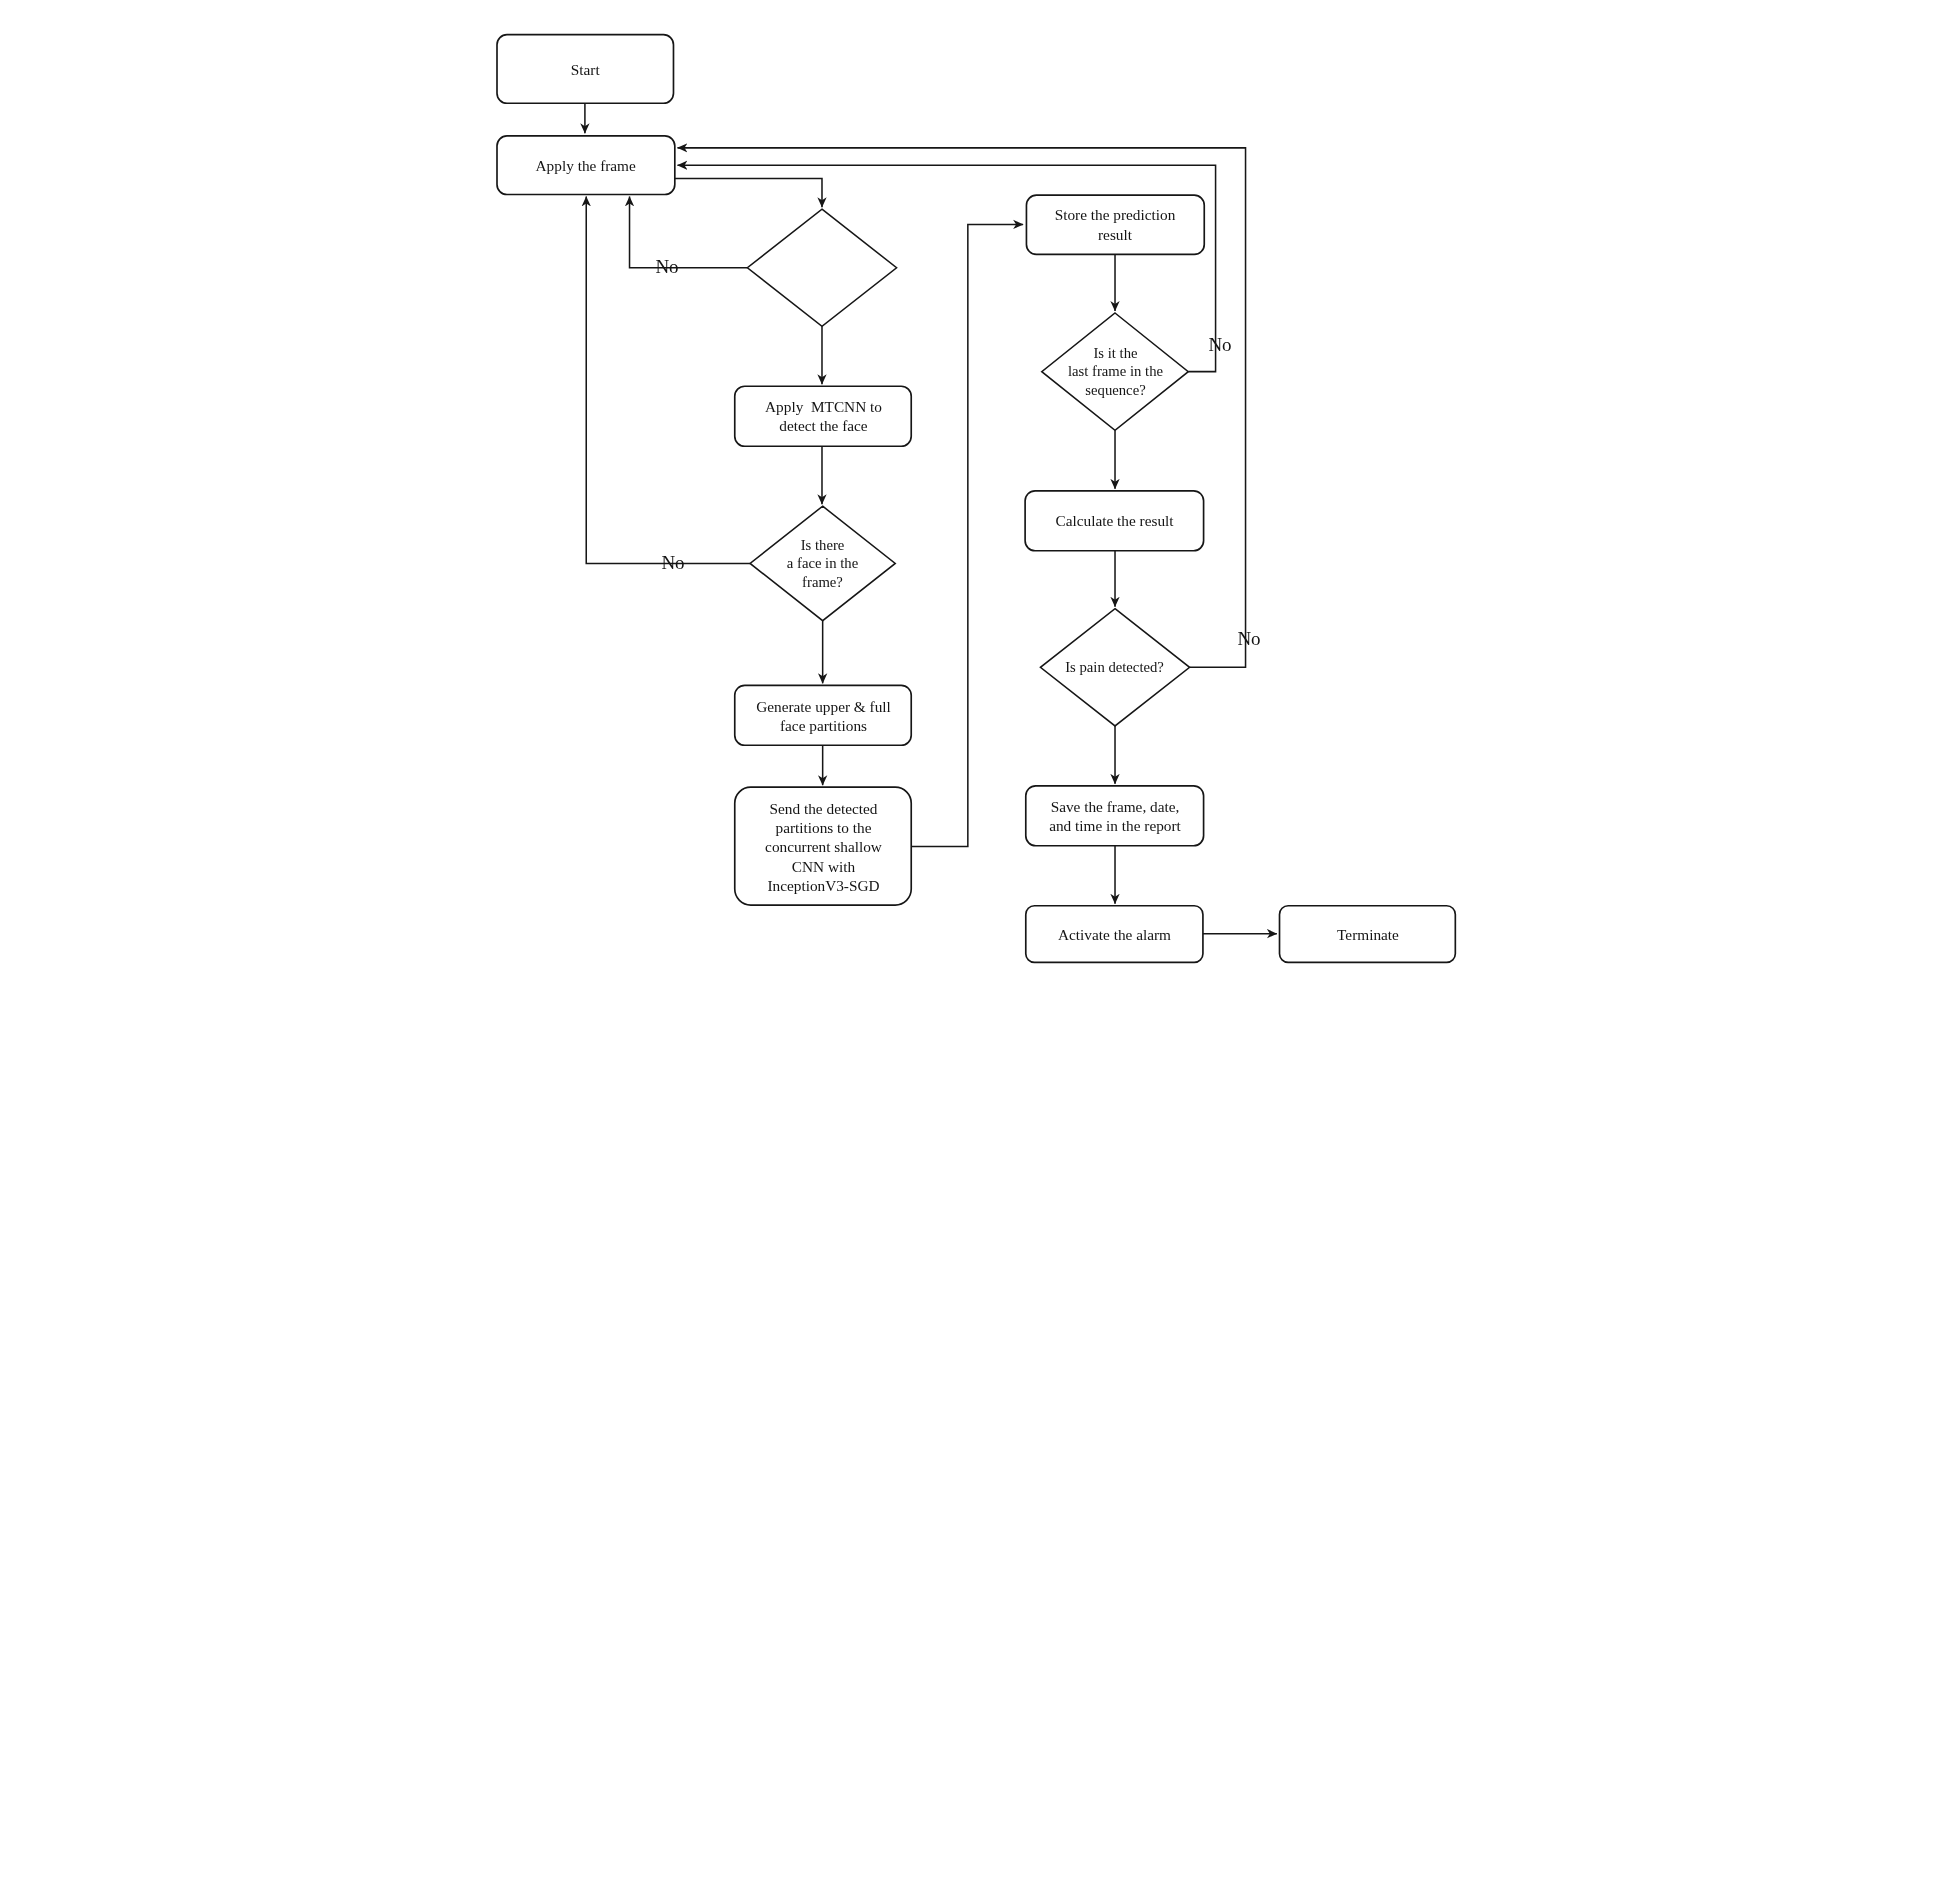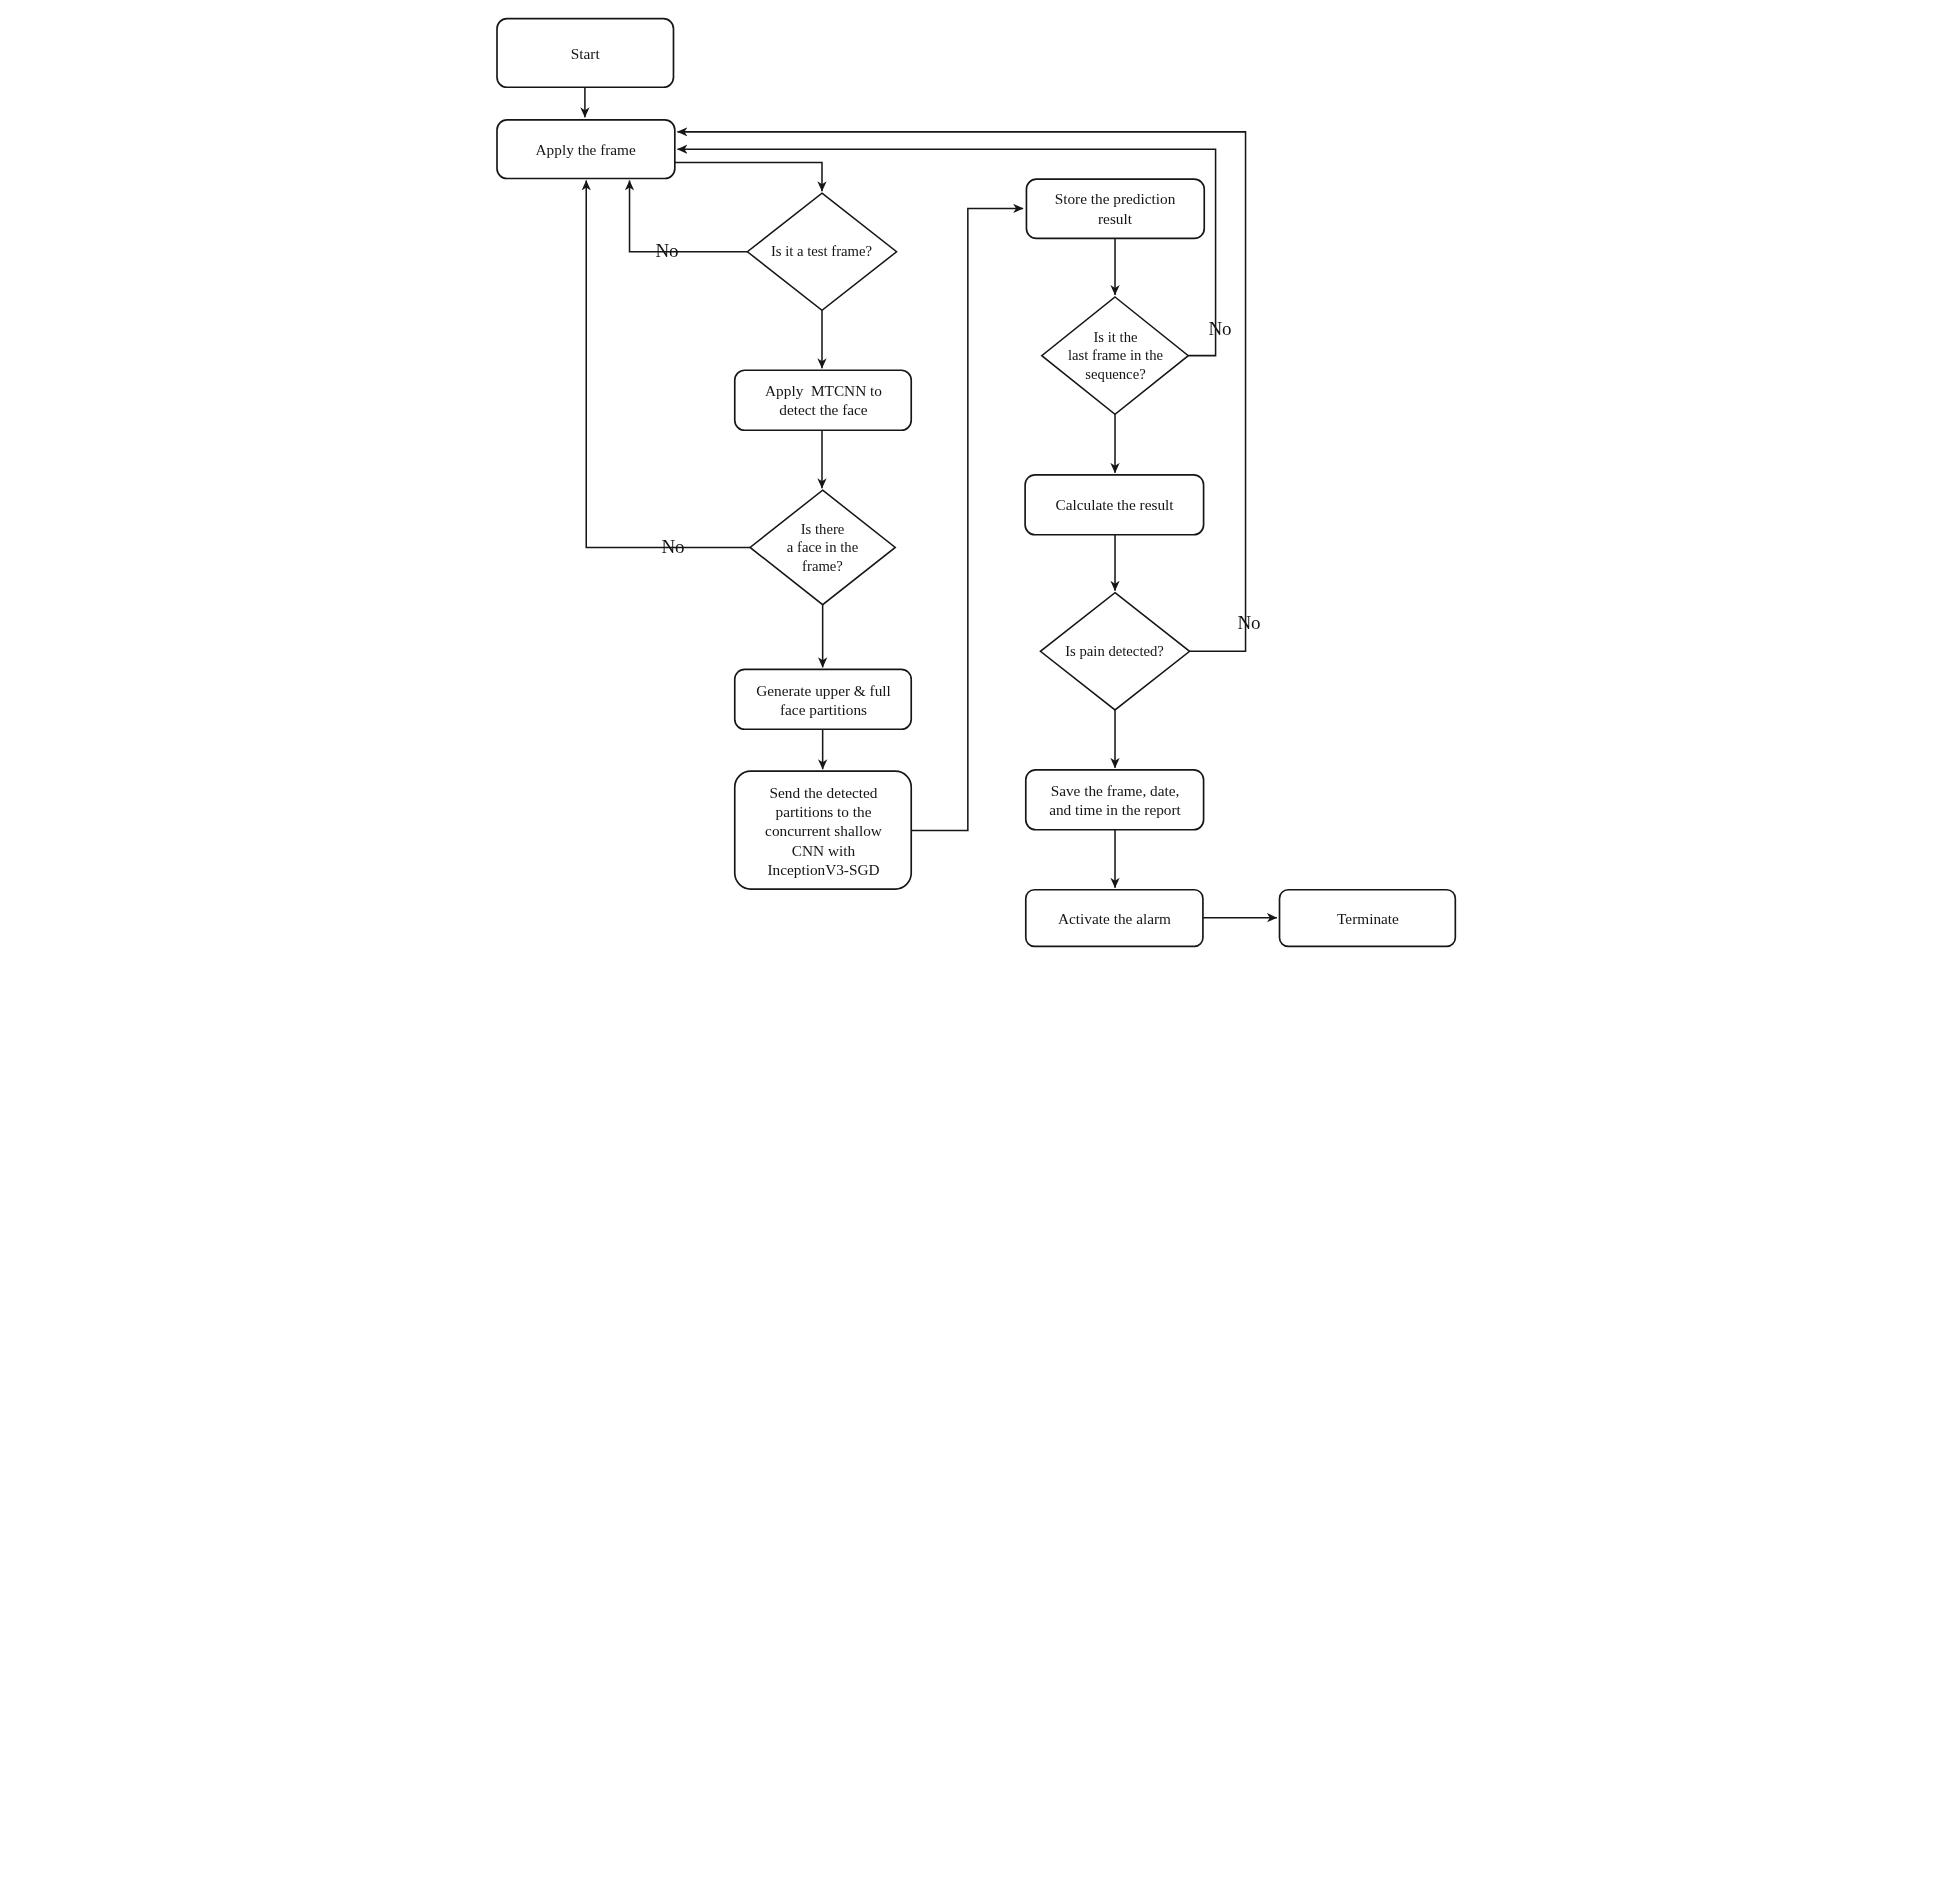--- a/index.html
+++ b/index.html
@@ -1,20 +1,20 @@
 <!DOCTYPE html>
 <html style="font-size:10.7px"><head>
 <meta charset="utf-8">
 <style>
   html, body { margin: 0; padding: 0; background: #ffffff; }
   .stage {
     position: relative;
     width: 973px;
     height: 949px;
-    margin: 0 auto;
+    margin: 16px auto;
     background: #ffffff;
     font-family: "Liberation Serif", "DejaVu Serif", serif;
     color: #141414;
     overflow: hidden;
   }
   .stage svg { position: absolute; left: 0; top: 0; width: 100%; height: 100%; }
   .node-label {
     position: absolute;
     display: flex;
     flex-direction: column;
@@ -85,23 +85,20 @@
   </svg>
 
   <div class="node-label" style="left:10.7px; top:18.7px; width:177px; height:69px;">
     <span class="ln">Start</span>
   </div>
 
   <div class="node-label" style="left:10.7px; top:120px; width:178px; height:59px;">
     <span class="ln">Apply the frame</span>
   </div>
 
-  <div class="node-label diamond-label" style="left:261px; top:193px; width:149px; height:117px;">
-    <span class="ln">Is it a test frame?</span>
-  </div>
 
   <div class="node-label" style="left:249px; top:370px; width:177px; height:60px;">
     <span class="ln">Apply  MTCNN to</span>
     <span class="ln">detect the face</span>
   </div>
 
   <div class="node-label diamond-label" style="left:264px; top:490px; width:145px; height:115px;">
     <span class="ln">Is there</span>
     <span class="ln">a face in the</span>
     <span class="ln">frame?</span>

